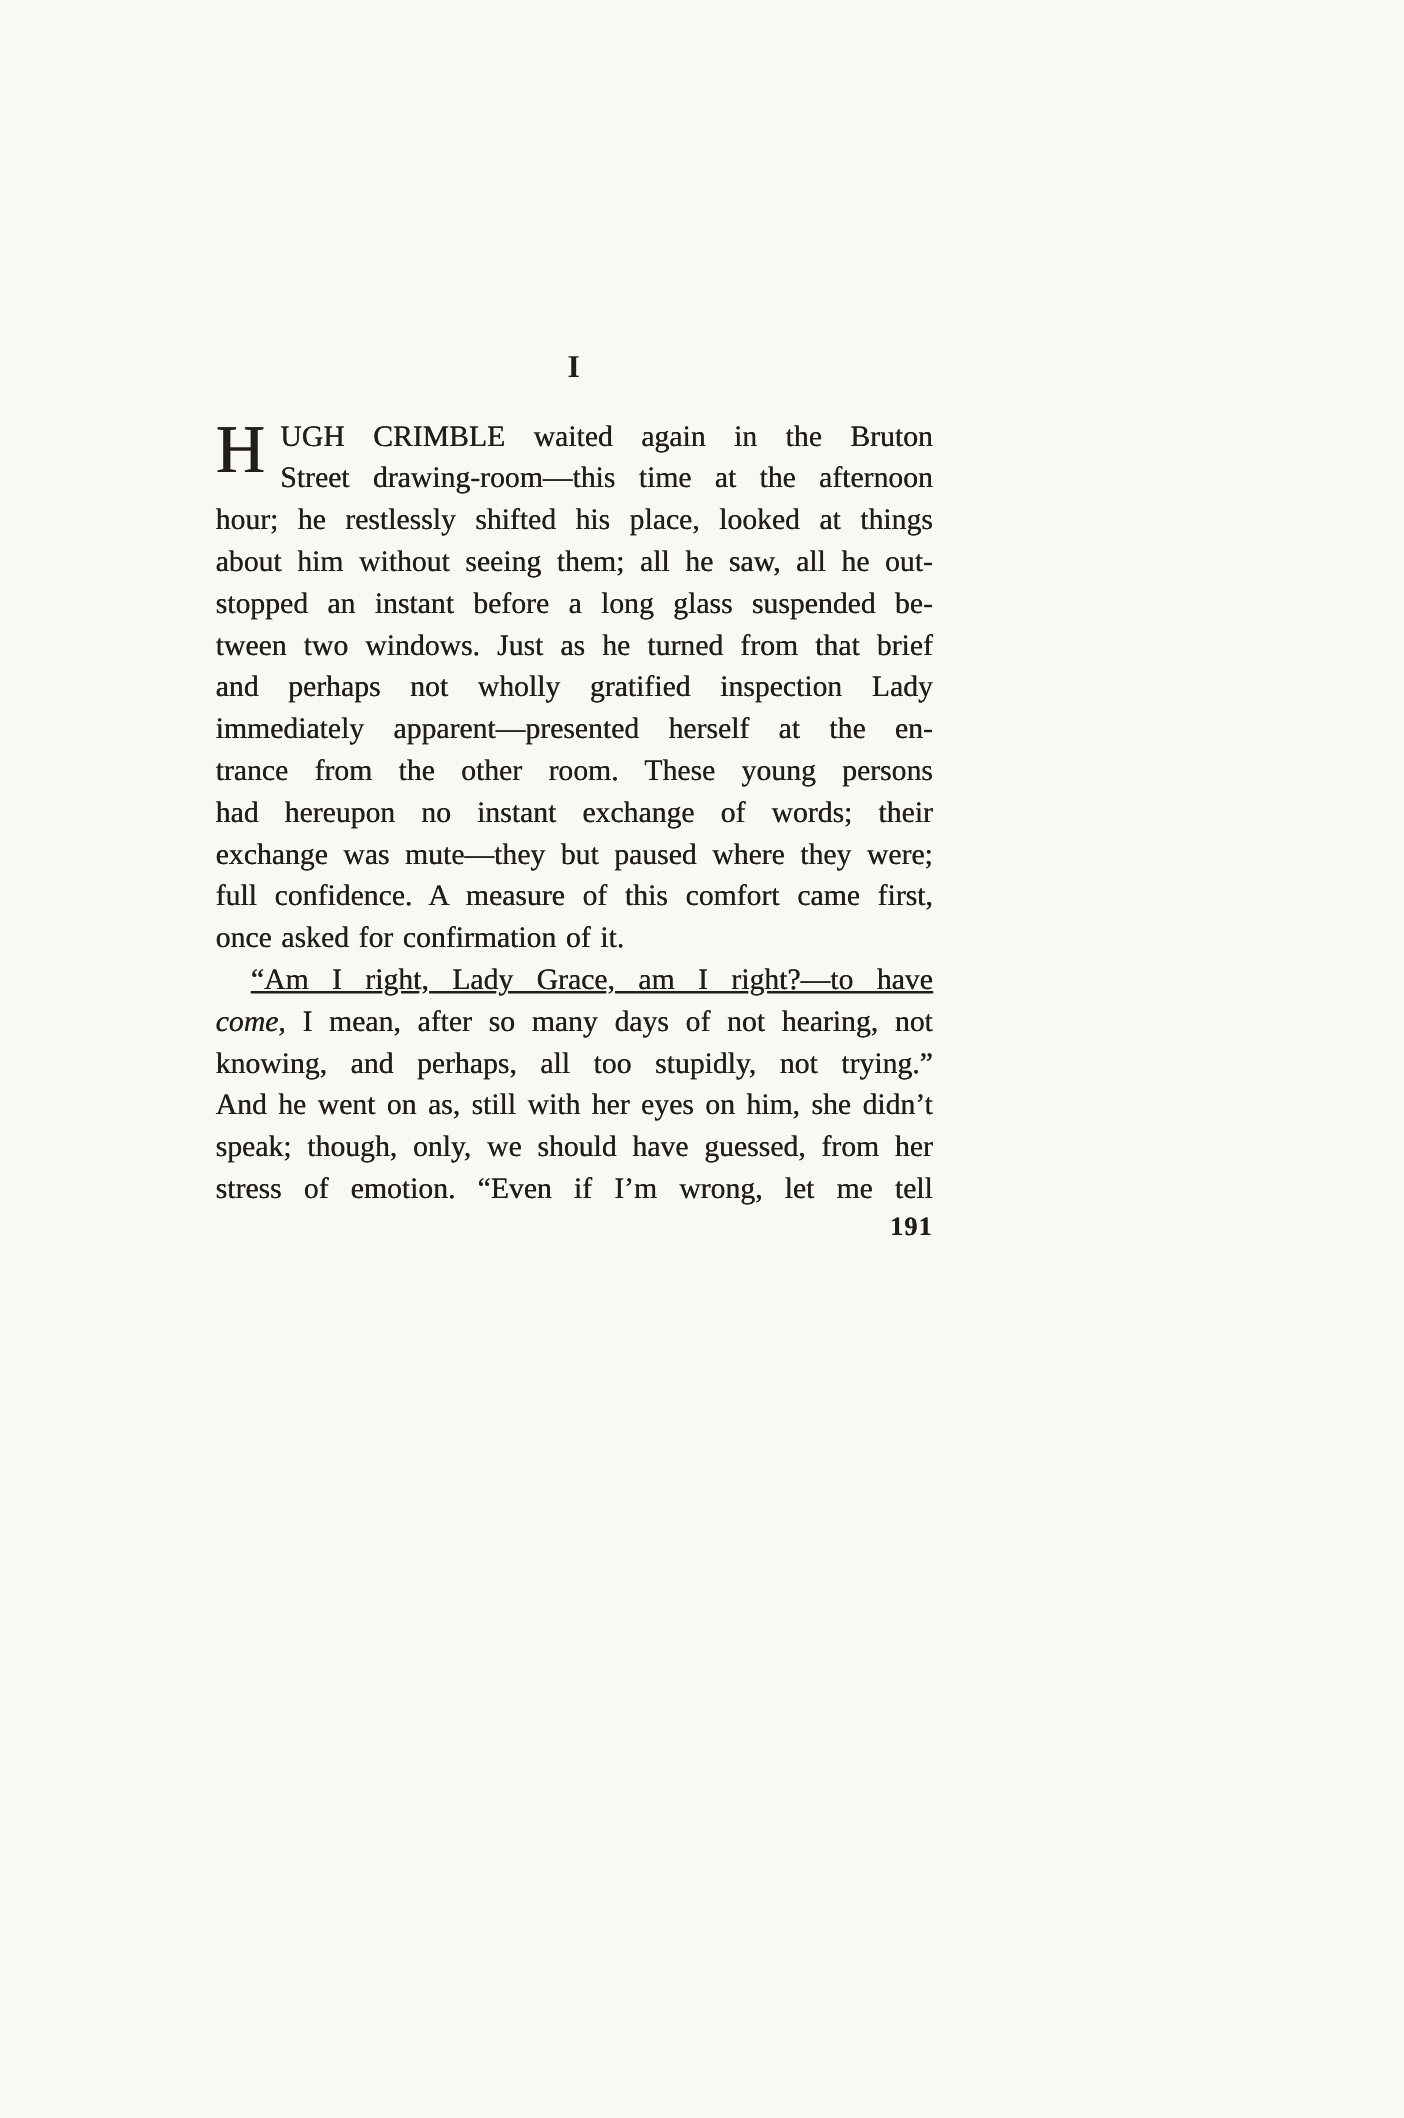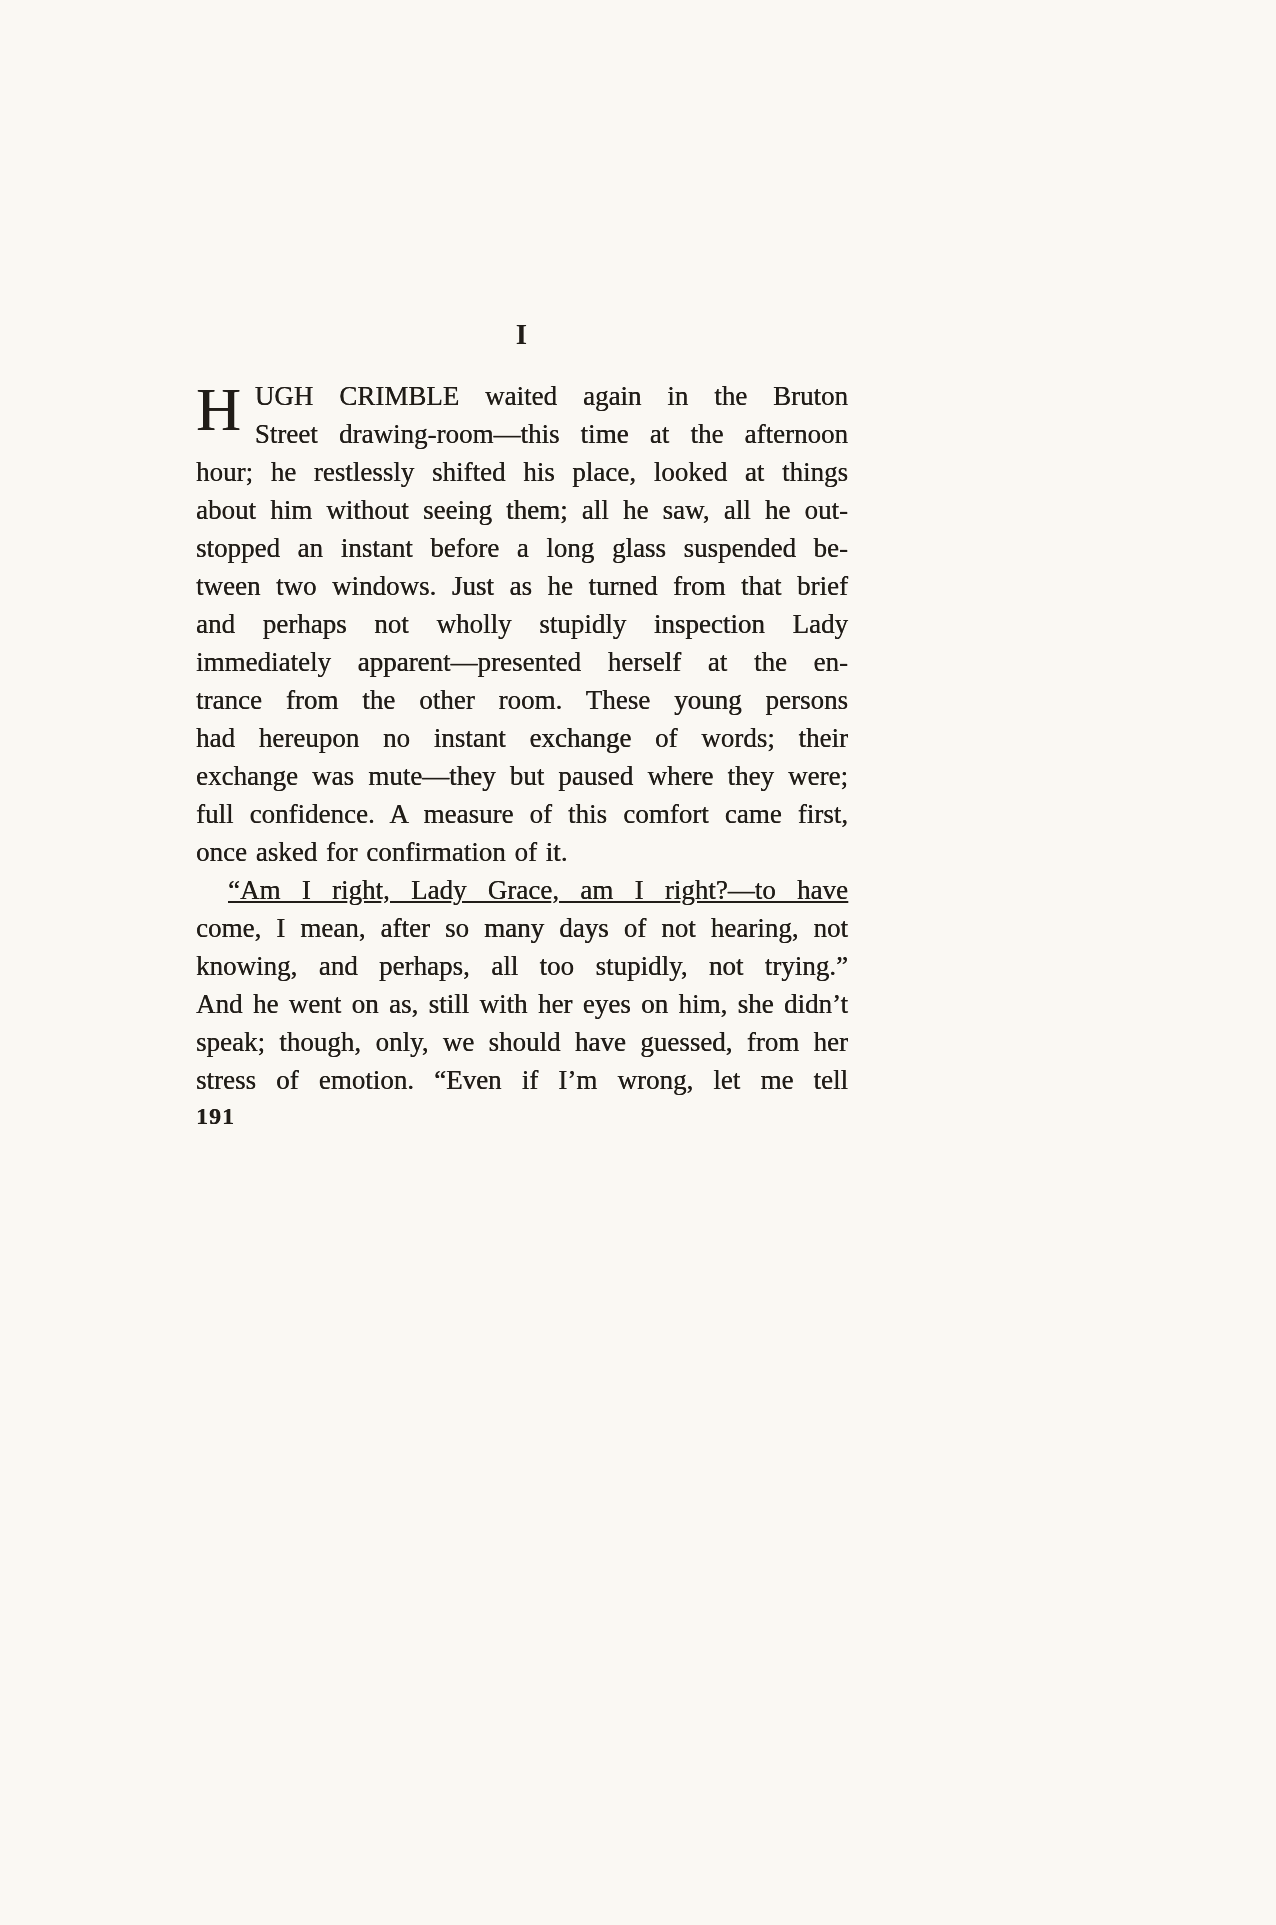--- a/index.html
+++ b/index.html
@@ -52,23 +52,24 @@
   .dropcap {
     float: left;
     font-size: 62px;
     line-height: 60px;
     height: 72px;
     margin: 2px 14px 0 0;
     font-weight: 400;
     text-shadow: 0.5px 0 0 currentColor;
   }
   .italic {
+    font-style: italic;
   }
   .folio {
-    text-align: left;
+    text-align: right;
     font-size: 24px;
     font-weight: 700;
     margin-top: 4px;
     letter-spacing: 1px;
     text-shadow: 0.3px 0 0 currentColor;
   }
 </style>
 </head>
 <body>
 
@@ -78,21 +79,21 @@
     <div class="heading">I</div>
 
     <div class="para">
       <span class="dropcap">H</span>
       <div class="line">UGH CRIMBLE waited again in the Bruton</div>
       <div class="line">Street drawing-room—this time at the afternoon</div>
       <div class="line">hour; he restlessly shifted his place, looked at things</div>
       <div class="line">about him without seeing them; all he saw, all he out-</div>
       <div class="line">stopped an instant before a long glass suspended be-</div>
       <div class="line">tween two windows. Just as he turned from that brief</div>
-      <div class="line">and perhaps not wholly stupidly inspection Lady</div>
+      <div class="line">and perhaps not wholly gratified inspection Lady</div>
       <div class="line">immediately apparent—presented herself at the en-</div>
       <div class="line">trance from the other room. These young persons</div>
       <div class="line">had hereupon no instant exchange of words; their</div>
       <div class="line">exchange was mute—they but paused where they were;</div>
       <div class="line">full confidence. A measure of this comfort came first,</div>
       <div class="line last">once asked for confirmation of it.</div>
     </div>
 
     <div class="para">
       <div class="line indent">“Am I right, Lady Grace, am I right?—to have</div>

